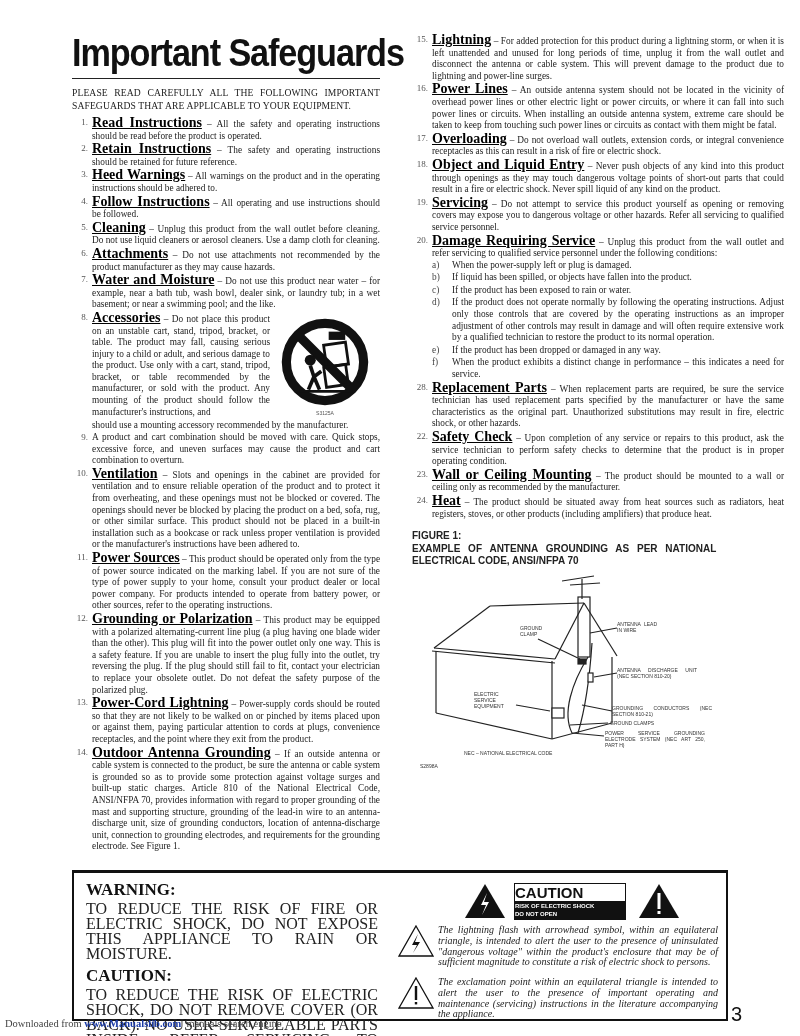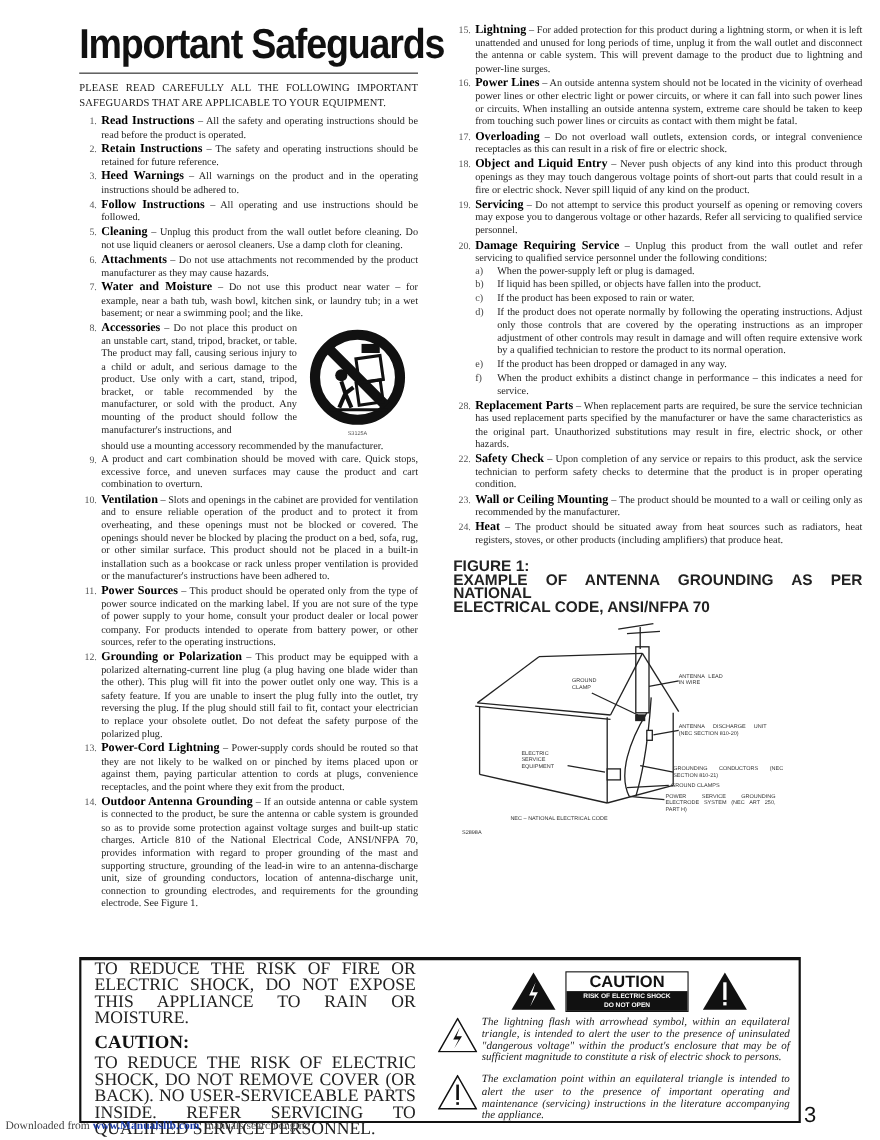--- a/index.html
+++ b/index.html
@@ -1,50 +1,50 @@
 <!DOCTYPE html>
 <html><head>
 <meta charset="utf-8">
 <style>
   html, body { margin:0; padding:0; background:#fff; }
   body { width:800px; height:1036px; position:relative; overflow:hidden; color:#111;
          font-family:"Liberation Serif", serif; }
-  .col { position:absolute; font-size:9.3px; line-height:11.6px; text-align:justify; color:#222; }
+  .col { position:absolute; font-size:9.3px; line-height:11.6px; text-align:justify; color:#222;margin-top:12px; }
   .left { left:72px; top:20px; width:308px; }
   .right { left:412px; top:22px; width:372px; }
   .title { font-family:"Liberation Sans", sans-serif; font-weight:bold; font-size:38px; line-height:42px;
            letter-spacing:-1.2px; color:#111; margin:0 0 4px 0; transform:scaleX(0.9); transform-origin:left; white-space:nowrap; }
   .rule { border-top:1.5px solid #222; margin:0 0 8px 0; }
   .intro { font-family:Liberation Serif, serif; font-size:9.6px; line-height:12.5px; text-align:justify;
            text-align-last:left; margin:0 0 5px 0; color:#222; letter-spacing:0.1px; }
   ol.items { list-style:none; margin:0; padding:0; }
   ol.items li { position:relative; padding-left:20px; margin:0 0 1px 0; }
   .num { position:absolute; left:0; top:0; width:16px; text-align:right; color:#555; font-size:9px; }
-  .head { font-weight:bold; font-size:11px; color:#000; }
+  .head { font-weight:bold; font-size:14px; color:#000;text-decoration:underline; }
   .sub { list-style:none; margin:0; padding:0; }
   .sub li { padding-left:16px; position:relative; margin:0; }
   .sub .letter { position:absolute; left:0; top:0; color:#444; }
   .acc-wrap { overflow:hidden; }
   .acc-text { width:178px; float:left; }
   .acc-fig { float:right; width:110px; text-align:center; margin-top:4px; }
   .acc-fig svg { display:block; margin:0 auto; }
   .acc-code { font-size:5px; color:#555; font-family:"Liberation Sans", sans-serif; }
   .clear { clear:both; }
-  .fig-title { font-family:"Liberation Sans", sans-serif; font-weight:bold; font-size:14px; line-height:12.4px;
+  .fig-title { font-family:"Liberation Sans", sans-serif; font-weight:bold; font-size:10px; line-height:12.4px;
                color:#222; margin-top:10px; text-align:justify; }
   .fig-title .t2 { word-spacing:5px; }
   .diagram { position:relative; height:200px; margin-top:6px; }
   .dlabel { position:absolute; font-family:"Liberation Sans", sans-serif; font-size:5px; line-height:6px; color:#333; text-transform:uppercase; }
   .boxes { position:absolute; left:72px; top:870px; width:652px; height:146px; border:2px solid #111; border-top-width:3px; }
   .warn-box { position:absolute; left:0; top:0; width:318px; height:146px; border-right:0; }
   .warn-box .h { font-weight:bold; font-size:17px; line-height:18px; margin:8px 0 2px 12px; color:#111; }
   .warn-box .t { font-size:16px; line-height:15px; margin:0 14px 0 12px; text-align:justify; color:#222; }
   .caut-box { position:absolute; left:320px; top:0; width:330px; height:146px; }
   .caut-top { position:absolute; left:70px; top:10px; width:260px; height:36px; }
-  .caut-label { position:absolute; left:50px; top:0; width:110px; height:35px; border:1.5px solid #111; text-align:center; }
+  .caut-label { position:absolute; left:50px; top:0; width:110px; height:35px; border:1.5px solid #111; text-align:left; }
   .caut-label .big { font-family:"Liberation Sans", sans-serif; font-weight:bold; font-size:15px; line-height:17px; color:#111; }
   .caut-label .small { background:#111; color:#fff; font-family:"Liberation Sans", sans-serif; font-weight:bold;
                        font-size:6px; line-height:8px; height:17px; padding-top:1px; }
   .sym-row { position:absolute; left:0; width:330px; }
   .sym-row svg { position:absolute; left:4px; top:0; }
   .sym-row .txt { position:absolute; left:44px; width:280px; font-size:10px; line-height:10.8px; text-align:justify; color:#222;font-style:italic; }
   .footer { position:absolute; left:5px; top:1018px; font-size:10.5px; color:#444; font-family:"Liberation Serif", serif; }
   .footer a { color:#1a3aa6; font-weight:bold;text-align:center; }
   .pageno { position:absolute; left:731px; top:1003px; font-family:"Liberation Sans", sans-serif; font-size:20px; color:#111; }
 </style>
@@ -55,21 +55,21 @@
   <div class="title">Important Safeguards</div>
   <div class="rule"></div>
   <div class="intro">PLEASE READ CAREFULLY ALL THE FOLLOWING IMPORTANT SAFEGUARDS THAT ARE APPLICABLE TO YOUR EQUIPMENT.</div>
   <ol class="items">
     <li><span class="num">1.</span><span class="head">Read Instructions</span><span> – All the safety and operating instructions should be read before the product is operated.</span></li>
     <li><span class="num">2.</span><span class="head">Retain Instructions</span><span> – The safety and operating instructions should be retained for future reference.</span></li>
     <li><span class="num">3.</span><span class="head">Heed Warnings</span><span> – All warnings on the product and in the operating instructions should be adhered to.</span></li>
     <li><span class="num">4.</span><span class="head">Follow Instructions</span><span> – All operating and use instructions should be followed.</span></li>
     <li><span class="num">5.</span><span class="head">Cleaning</span><span> – Unplug this product from the wall outlet before cleaning. Do not use liquid cleaners or aerosol cleaners. Use a damp cloth for cleaning.</span></li>
     <li><span class="num">6.</span><span class="head">Attachments</span><span> – Do not use attachments not recommended by the product manufacturer as they may cause hazards.</span></li>
-    <li><span class="num">7.</span><span class="head">Water and Moisture</span><span> – Do not use this product near water – for example, near a bath tub, wash bowl, kitchen sink, or laundry tub; in a wet basement; or near a swimming pool; and the like.</span></li>
+    <li><span class="num">7.</span><span class="head">Water and Moisture</span><span> – Do not use this product near water – for example, near a bath tub, wash bowl, dealer sink, or laundry tub; in a wet basement; or near a swimming pool; and the like.</span></li>
     <li>
       <span class="num">8.</span>
       <div class="acc-wrap">
         <div class="acc-text"><span class="head">Accessories</span><span> – Do not place this product on an unstable cart, stand, tripod, bracket, or table. The product may fall, causing serious injury to a child or adult, and serious damage to the product. Use only with a cart, stand, tripod, bracket, or table recommended by the manufacturer, or sold with the product. Any mounting of the product should follow the manufacturer's instructions, and</span></div>
         <div class="acc-fig">
           <svg width="92" height="92" viewBox="0 0 100 100">
             <circle cx="50" cy="50" r="42" fill="none" stroke="#111" stroke-width="10"></circle>
             <line x1="22" y1="22" x2="78" y2="78" stroke="#111" stroke-width="10"></line>
             <rect x="54" y="17" width="18" height="9" fill="#111"></rect>
             <rect x="50" y="30" width="24" height="24" fill="none" stroke="#111" stroke-width="3" transform="rotate(-8 62 42)"></rect>
@@ -169,20 +169,21 @@
     <div class="dlabel" style="left:200px;top:132px;width:100px;">GROUNDING CONDUCTORS (NEC SECTION 810-21)</div>
     <div class="dlabel" style="left:198px;top:147px;width:70px;">GROUND CLAMPS</div>
     <div class="dlabel" style="left:193px;top:157px;width:100px;">POWER SERVICE GROUNDING ELECTRODE SYSTEM (NEC ART 250, PART H)</div>
     <div class="dlabel" style="left:52px;top:177px;width:150px;">NEC – NATIONAL ELECTRICAL CODE</div>
     <div class="dlabel" style="left:8px;top:190px;width:40px;">S2898A</div>
   </div>
 </div>
 
 <div class="boxes">
   <div class="warn-box">
+    <div class="h">WARNING:</div>
     <div class="t">TO REDUCE THE RISK OF FIRE OR ELECTRIC SHOCK, DO NOT EXPOSE THIS APPLIANCE TO RAIN OR MOISTURE.</div>
     <div class="h" style="margin-top:6px;">CAUTION:</div>
     <div class="t">TO REDUCE THE RISK OF ELECTRIC SHOCK, DO NOT REMOVE COVER (OR BACK). NO USER-SERVICEABLE PARTS INSIDE. REFER SERVICING TO QUALIFIED SERVICE PERSONNEL.</div>
   </div>
   <div class="caut-box">
     <div class="caut-top">
       <svg width="42" height="36" viewBox="0 0 42 36" style="position:absolute;left:0;top:0;">
         <polygon points="21,1 41,35 1,35" fill="#111"></polygon>
         <path d="M23 10 L17 22 L22 22 L18 32 L25 19 L20 19 Z" fill="#fff"></path>
       </svg>

